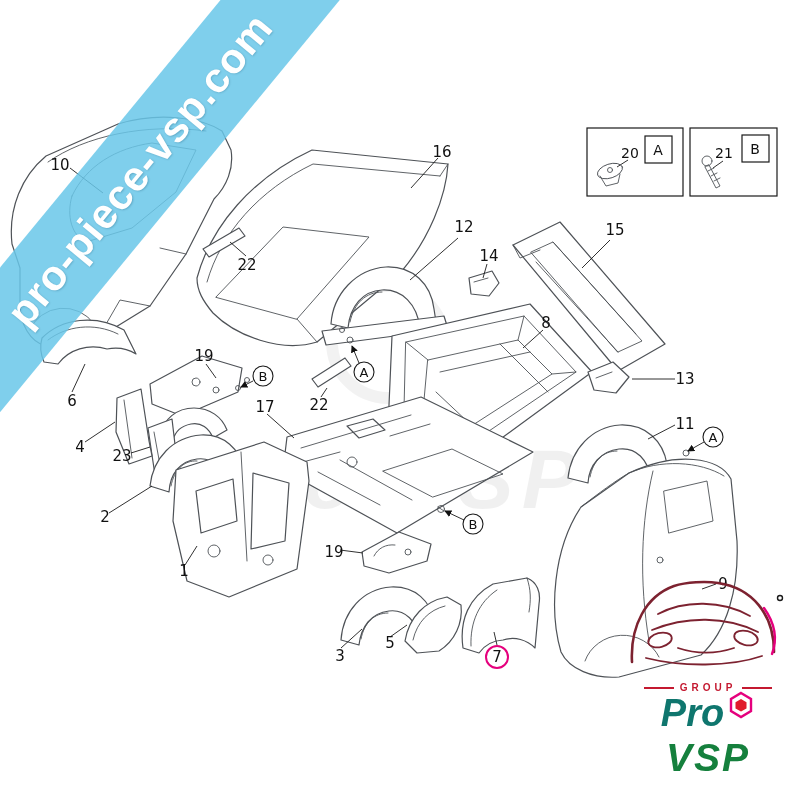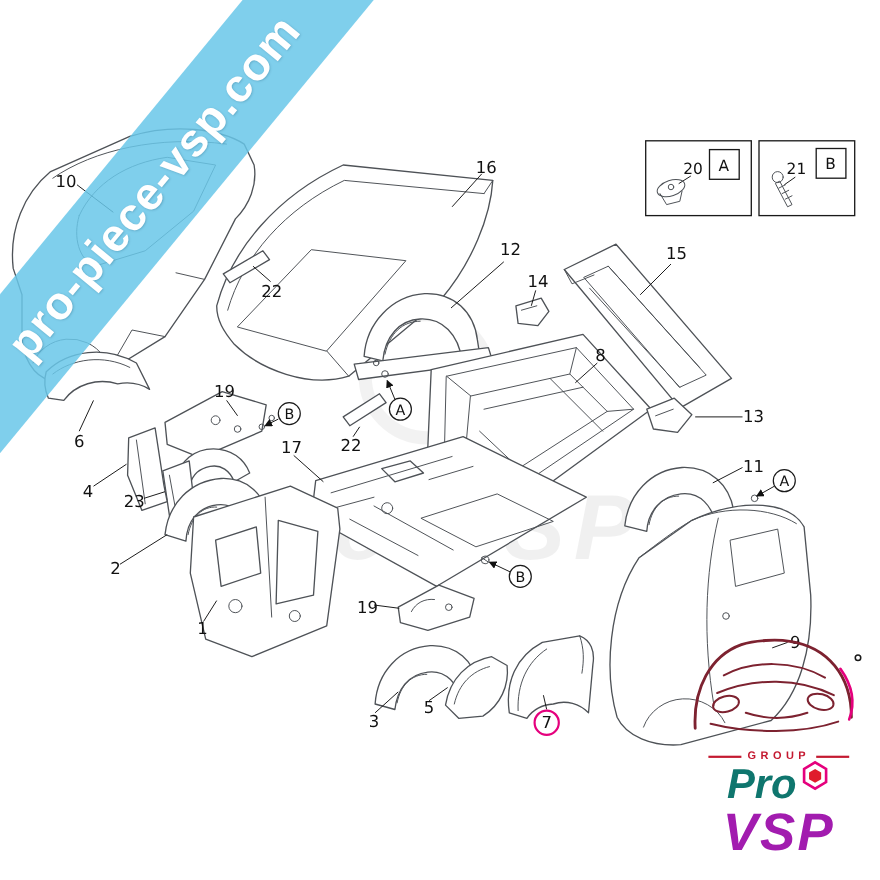--- a/index.html
+++ b/index.html
@@ -32,21 +32,21 @@
   .logo{position:absolute;left:620px;top:574px;width:176px;z-index:2;
         display:flex;flex-direction:column;align-items:center;}
   .logo-group{display:flex;align-items:center;gap:6px;margin-top:16px;}
   .logo-group .txt{color:#c41930;font-family:"Liberation Sans",sans-serif;font-weight:bold;
         font-size:10px;letter-spacing:4px;}
   .gline{width:30px;height:2px;background:#c41930;}
   .logo-pro{display:flex;align-items:flex-start;gap:3px;margin-top:-2px;}
   .logo-pro .pro{font-family:"Liberation Sans",sans-serif;font-style:italic;font-weight:bold;
         font-size:38px;line-height:44px;color:#0f766e;}
   .logo-vsp{font-family:"Liberation Sans",sans-serif;font-style:italic;font-weight:bold;
-        font-size:48px;line-height:46px;color:#a21caf;letter-spacing:2px;}
+        font-size:39px;line-height:46px;color:#15803d;letter-spacing:2px;}
 </style>
 </head>
 <body>
 
 <div class="screen">
 
   <svg class="diagram" width="800" height="800" viewBox="0 0 800 800">
     <defs>
       <marker id="arr" markerWidth="8" markerHeight="8" refX="7" refY="4" orient="auto">
         <path d="M0,0 L8,4 L0,8 Z" fill="#111"></path>

